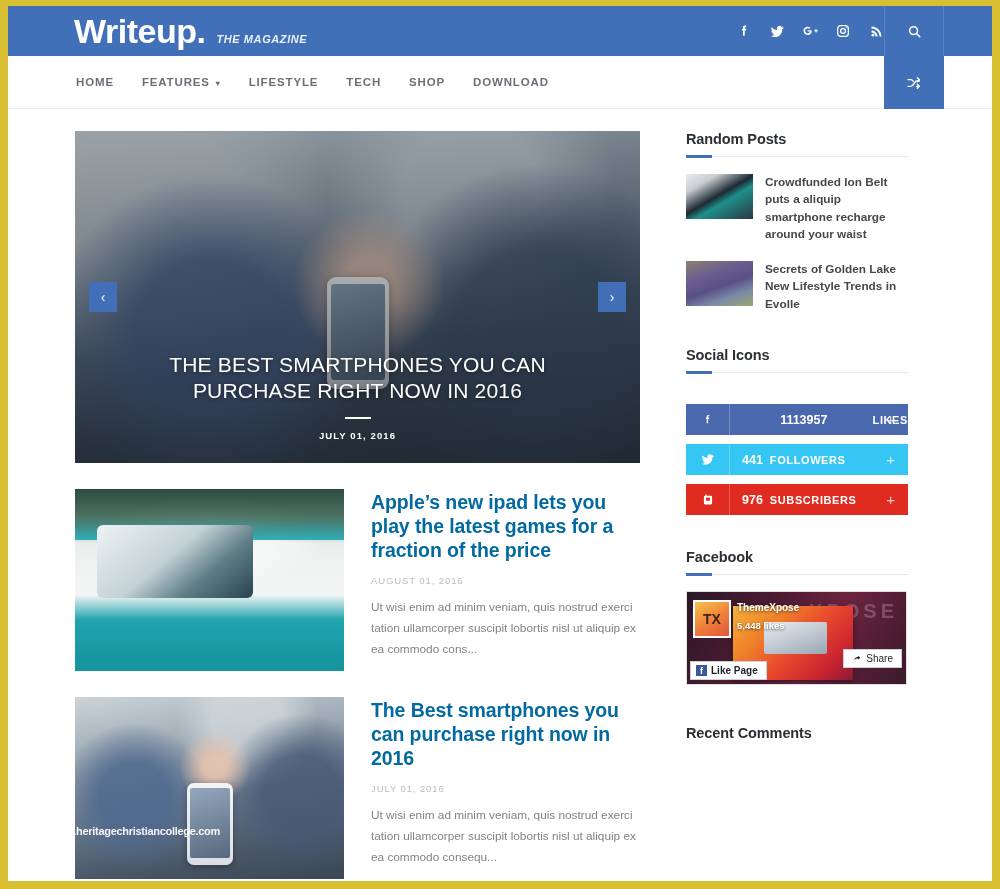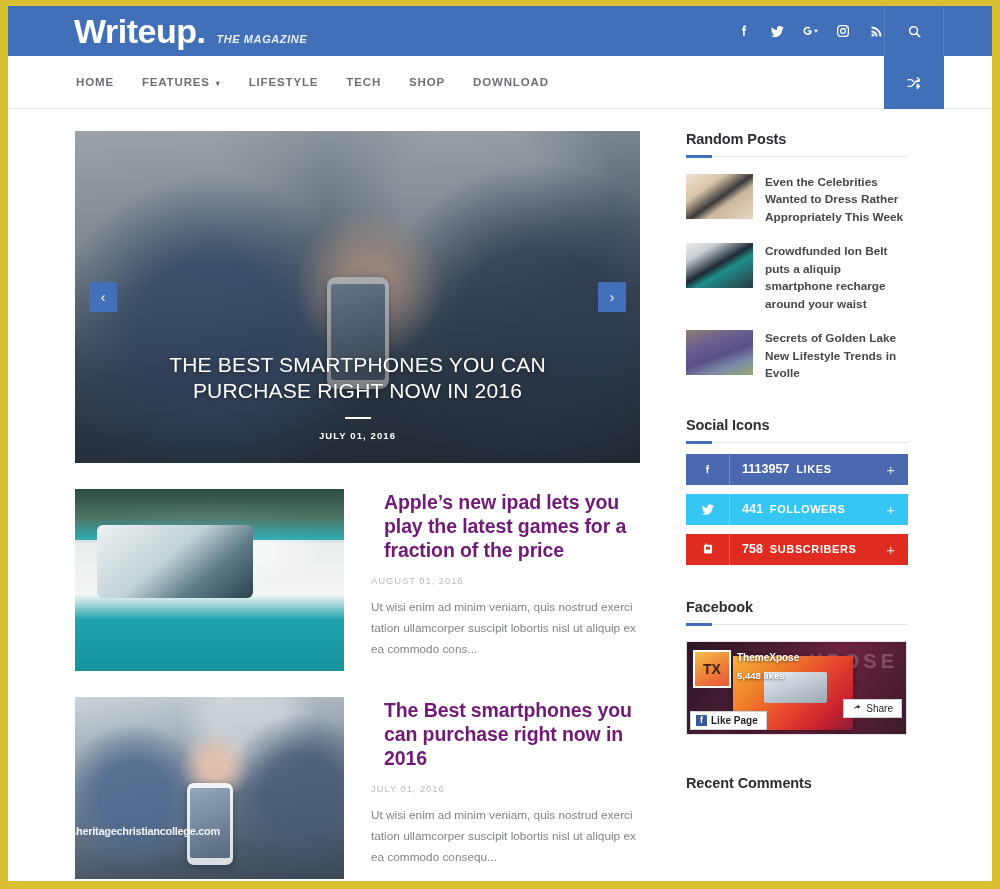--- a/index.html
+++ b/index.html
@@ -164,22 +164,22 @@
     background:linear-gradient(160deg,#93a7bd,#56687e);
   }
   .watermark {
     position:absolute; left:-26px; bottom:42px; z-index:5;
     font-size:11px; font-weight:bold; color:#ffffff; letter-spacing:-0.3px;
     text-shadow:0 0 3px rgba(0,0,0,0.25); white-space:nowrap;
     mix-blend-mode:screen; opacity:.92;
   }
   .post-body { padding-left:27px; padding-top:2px; }
   .post-title {
-    font-size:19.5px; font-weight:bold; color:#701a75; line-height:1.22;
-    letter-spacing:-0.1px; cursor:pointer;margin-left:13px;
+    font-size:19.5px; font-weight:bold; color:#0369a1; line-height:1.22;
+    letter-spacing:-0.1px; cursor:pointer;
   }
   .post-date {
     font-size:9.5px; color:#b9bcc0; letter-spacing:0.9px; margin-top:13px;
     text-transform:uppercase;
   }
   .post-excerpt {
     font-size:11.8px; color:#7e8489; line-height:1.78; margin-top:11px;
   }
 
   
@@ -410,38 +410,34 @@
 
     </div>
 
     <div class="col-side">
 
       <div class="widget">
         <div class="widget-title">Random Posts</div>
         <div class="widget-rule"></div>
 
         <div class="rp-item">
-          <div class="rp-thumb rp1"></div>
-          <div class="rp-title">Even the Celebrities Wanted to Dress Rather Appropriately This Week</div>
-        </div>
-        <div class="rp-item">
           <div class="rp-thumb rp2"></div>
           <div class="rp-title">Crowdfunded Ion Belt puts a aliquip smartphone recharge around your waist</div>
         </div>
         <div class="rp-item">
           <div class="rp-thumb rp3"></div>
           <div class="rp-title">Secrets of Golden Lake New Lifestyle Trends in Evolle</div>
         </div>
       </div>
 
       <div class="widget">
         <div class="widget-title">Social Icons</div>
         <div class="widget-rule"></div>
 
-        <div class="social-btn sb-fb" style="margin-top:11px;">
+        <div class="social-btn sb-fb" style="margin-top:31px;justify-content:space-between;">
           <div class="sb-icon">
             <svg viewBox="0 0 24 24" width="13" height="13" fill="#fff">
                 <path d="M15.3 8.5h-2.2V7c0-.6.4-.8.7-.8h1.4V3.6h-2c-2.2 0-2.7 1.6-2.7 2.7v2.2H9.1v2.8h1.4V19h2.6v-7.7h1.9l.3-2.8z"></path>
               </svg>
           </div>
           <div class="sb-count">1113957</div>
           <div class="sb-label">LIKES</div>
           <div class="sb-plus">+</div>
         </div>
 
@@ -457,21 +453,21 @@
         </div>
 
         <div class="social-btn sb-yt">
           <div class="sb-icon">
             <svg viewBox="0 0 24 24" width="14" height="14" fill="#fff">
                 <rect x="5" y="4.5" width="14" height="15" rx="2.2"></rect>
                 <rect x="7" y="2.4" width="3" height="2.6" rx="1" fill="#fff"></rect>
                 <rect x="8.6" y="8" width="6.8" height="5.2" fill="#e02b20"></rect>
               </svg>
           </div>
-          <div class="sb-count">758</div>
+          <div class="sb-count">976</div>
           <div class="sb-label">SUBSCRIBERS</div>
           <div class="sb-plus">+</div>
         </div>
       </div>
 
       <div class="widget">
         <div class="widget-title">Facebook</div>
         <div class="widget-rule"></div>
 
         <div class="fb-box">

